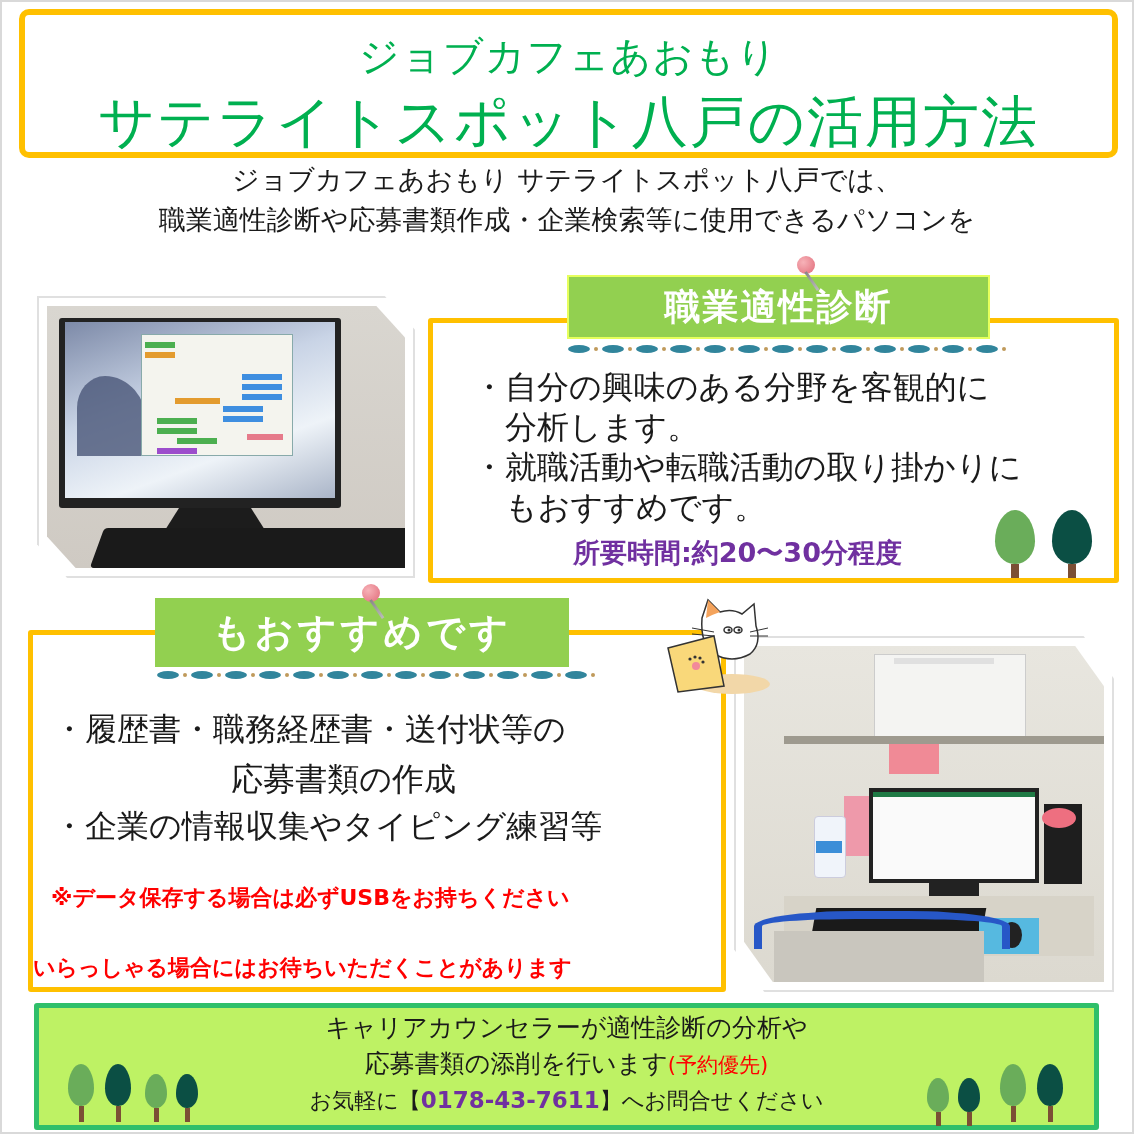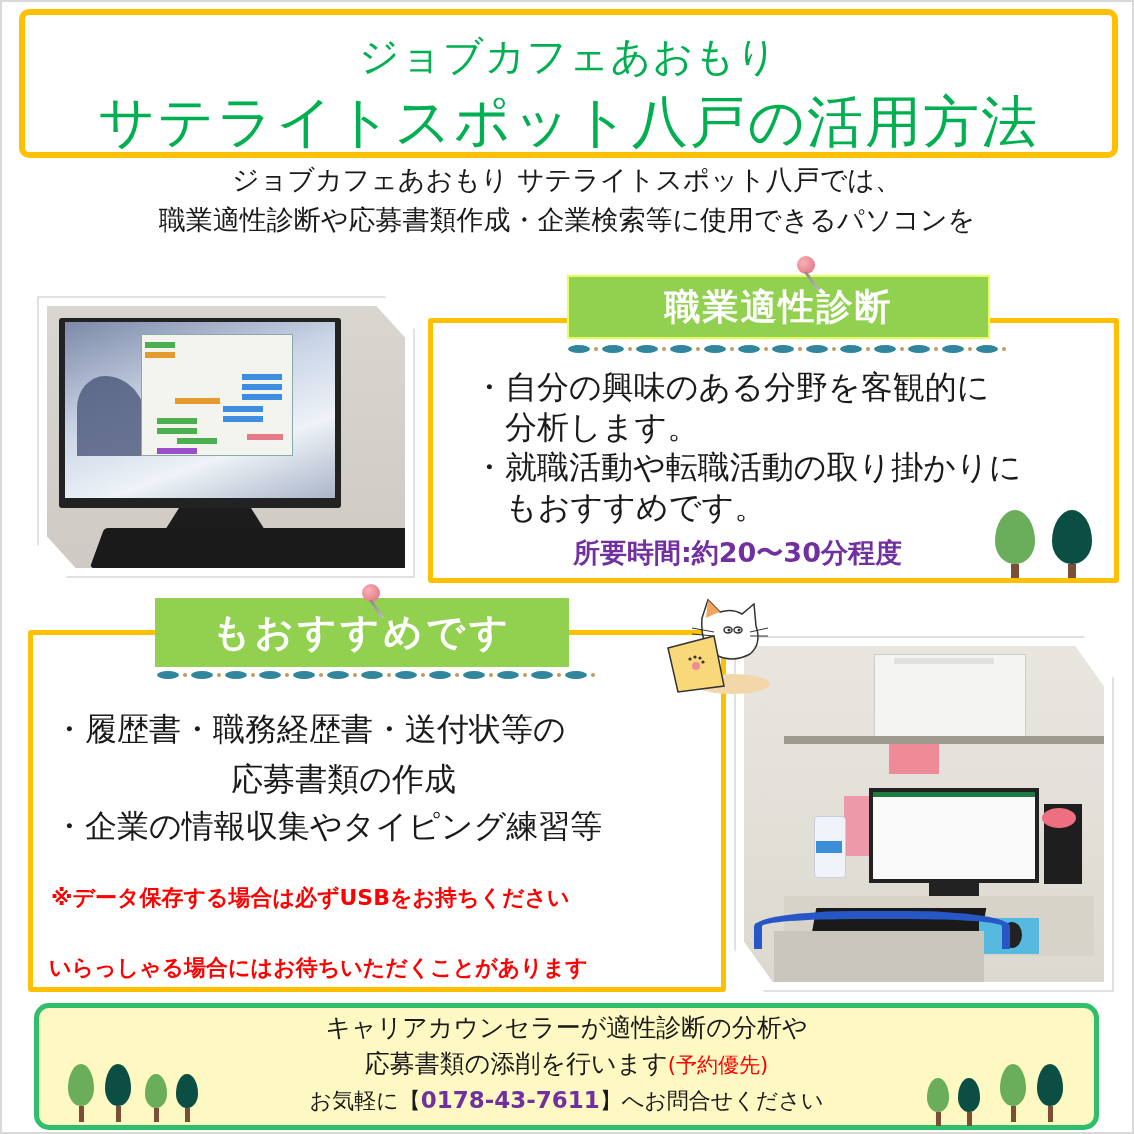--- a/index.html
+++ b/index.html
@@ -21,21 +21,21 @@
   .dot-big{width:22px;height:8px;border-radius:50%;background:#31859c;}
   .dot-small{width:4px;height:4px;border-radius:50%;background:#c09a5b;}
   .pin-head{width:18px;height:18px;border-radius:50%;background:radial-gradient(circle at 35% 35%,#f7b2b8,#e06a78);}
   .pin-needle{width:3px;height:22px;background:linear-gradient(#888,#bbb);transform:rotate(-35deg);transform-origin:top;}
   .bullet{font-size:32px;line-height:40px;color:#1a1a1a;font-family:Liberation Serif, serif;}
   .note-red{color:#ff0000;font-weight:bold;font-size:22px;text-underline-offset:5px;white-space:nowrap;}
   .purple{color:#7030a0;font-weight:bold;}
   .tree{position:absolute;}
   .tree .crown{border-radius:50% 50% 48% 48% / 58% 58% 42% 42%;}
   .tree .trunk{background:#7b4f35;margin:0 auto;}
-  .bottom-box{left:34px;top:1003px;width:1055px;height:117px;border:5px solid #2fbf6a;background:#fef9c3;border-radius:15px;}
+  .bottom-box{left:34px;top:1003px;width:1055px;height:117px;border:5px solid #2fbf6a;background:#bef264;border-radius:3px;}
 </style>
 </head>
 <body>
 
 <div class="frame"></div>
 
 <div class="abs title-box">
   <div class="abs title-line1">ジョブカフェあおもり</div>
   <div class="abs title-line2">サテライトスポット八戸の活用方法</div>
 </div>
@@ -125,21 +125,21 @@
   <div class="trunk" style="width:8px;height:14px;"></div>
 </div>
 
 <div class="abs yellow-box" style="left:28px;top:630px;width:688px;height:352px;">
   <div class="abs" style="left:20px;top:52px;margin-top:16px;">
     <div class="bullet" style="line-height:52px;">・履歴書・職務経歴書・送付状等の</div>
     <div class="bullet" style="padding-left:32px;line-height:48px;text-align:center;">応募書類の作成</div>
     <div class="bullet" style="line-height:46px;">・企業の情報収集やタイピング練習等</div>
   </div>
   <div class="abs note-red" style="left:18px;top:248px;">※データ保存する場合は必ずUSBをお持ちください</div>
-  <div class="abs note-red" style="left:16px;top:318px;">いらっしゃる場合にはお待ちいただくことがあります</div>
+  <div class="abs note-red" style="left:0;top:318px;">いらっしゃる場合にはお待ちいただくことがあります</div>
 </div>
 
 <div class="abs green-label" style="left:155px;top:598px;width:410px;height:65px;line-height:65px;font-size:38px;letter-spacing:4px;border-color:#92d050;">もおすすめです</div>
 <div class="abs" style="left:362px;top:584px;">
   <div class="pin-head"></div>
   <div class="pin-needle" style="margin-left:7px;margin-top:-2px;"></div>
 </div>
 <div class="abs dots" style="left:157px;top:671px;">
   <div class="dot-big"></div>
     <div class="dot-small"></div>

